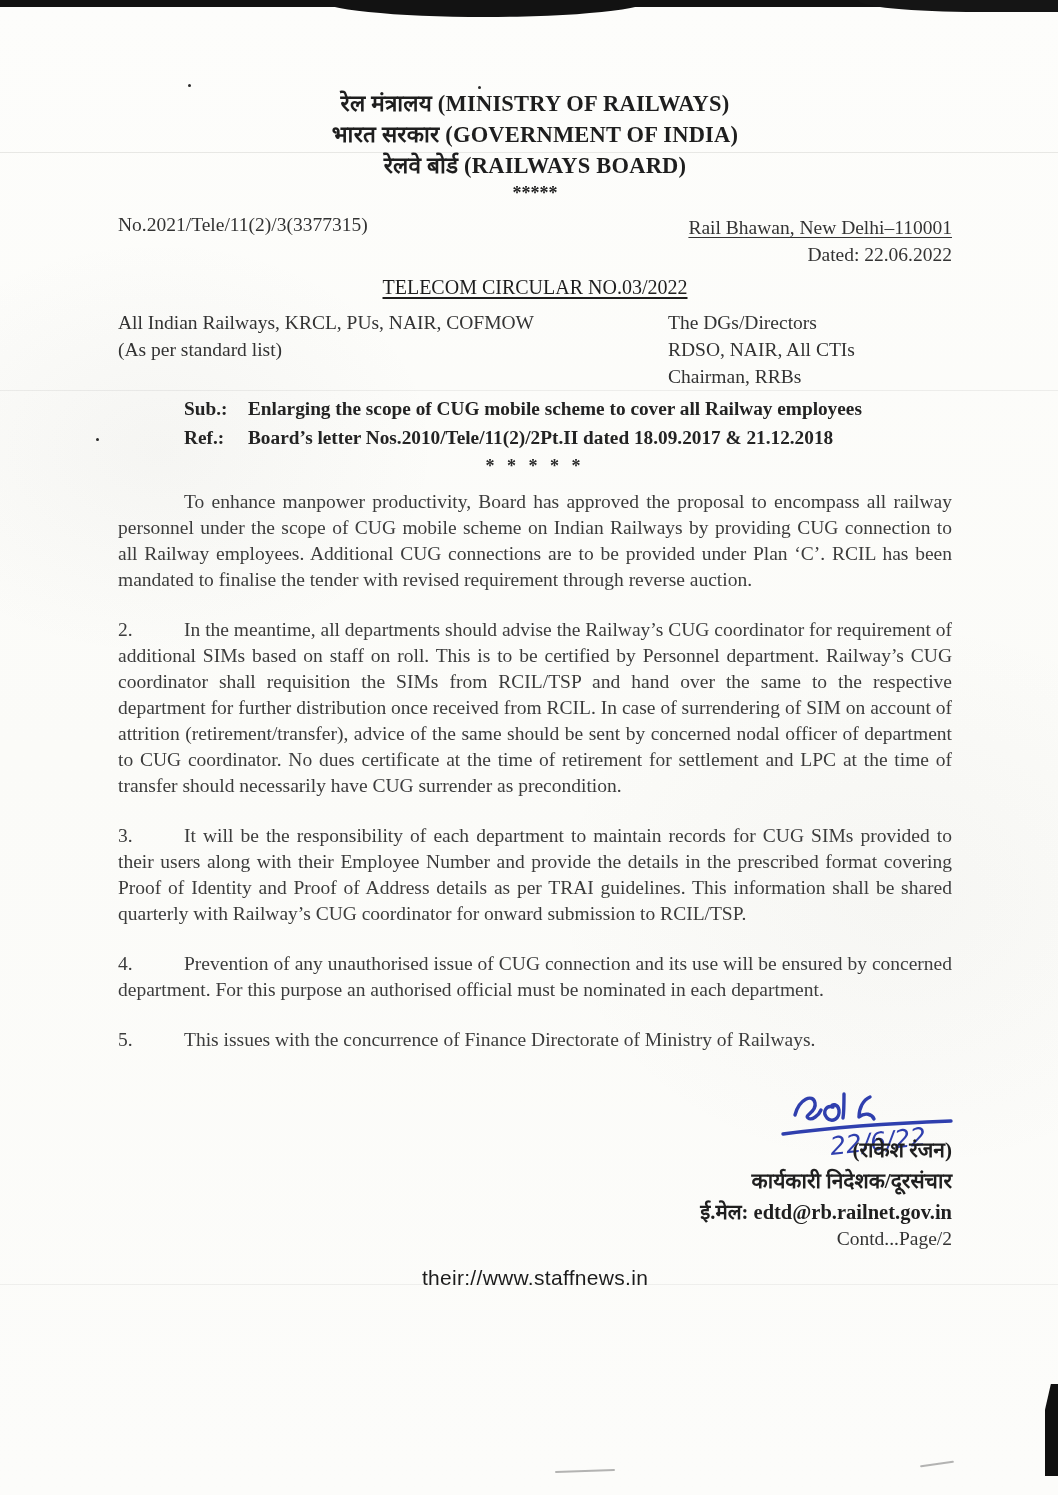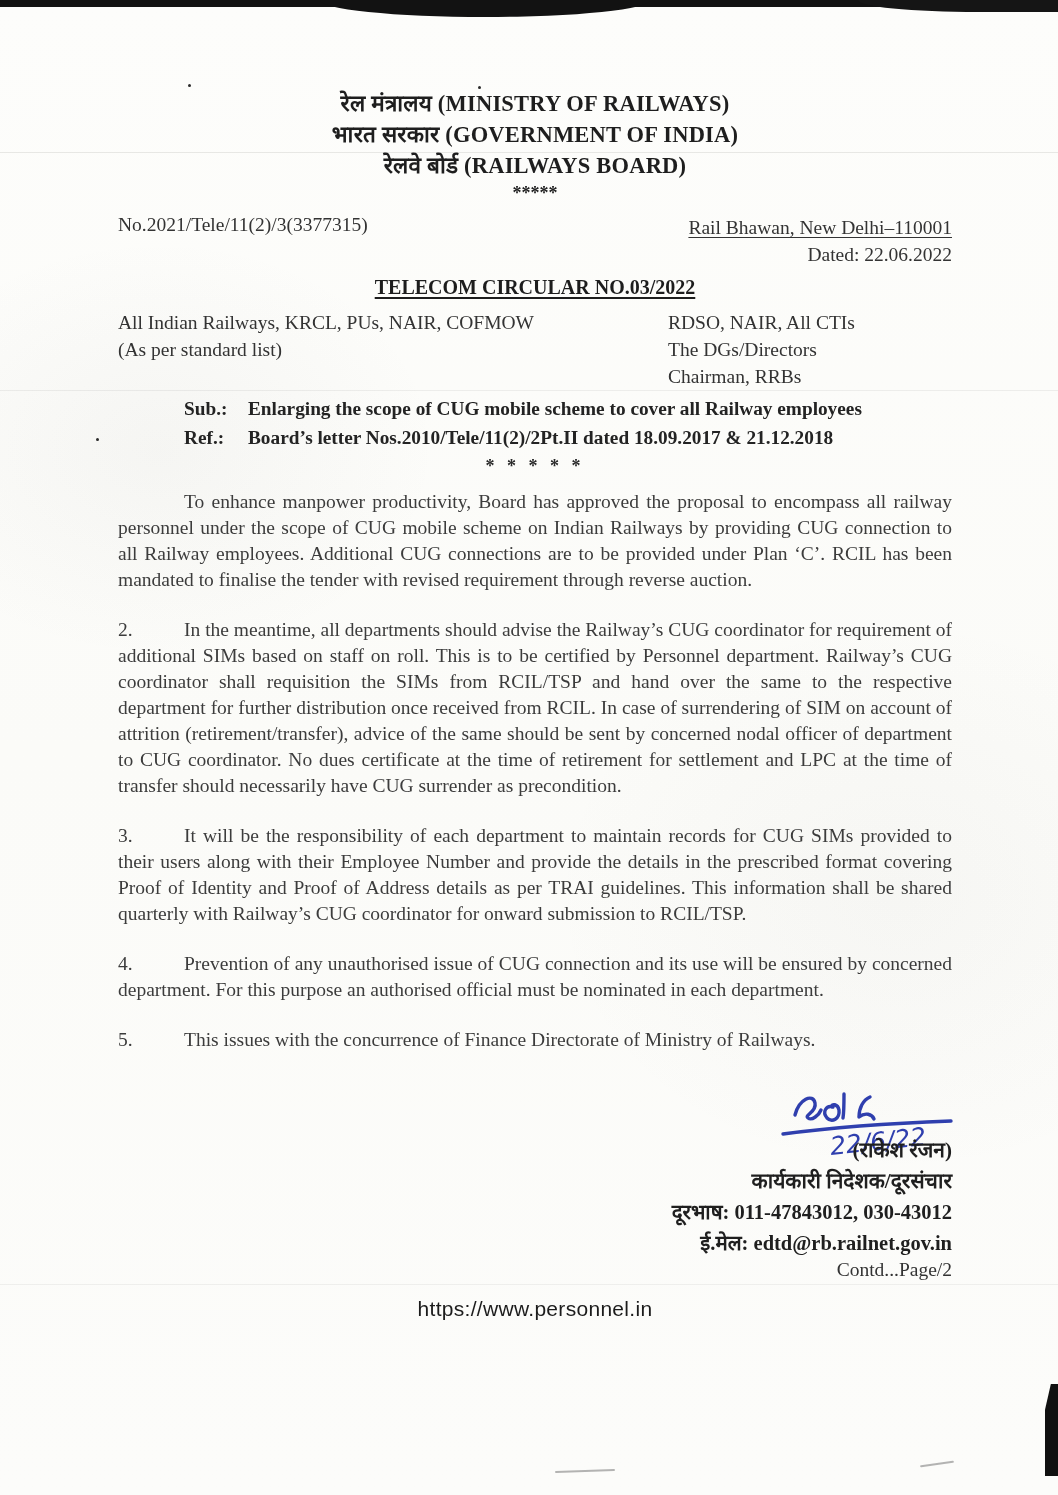--- a/index.html
+++ b/index.html
@@ -20,21 +20,21 @@
   .fold-line{position:absolute;left:0;right:0;height:1px;background:rgba(90,90,88,0.13);}
   .speck{position:absolute;background:#2a2a2a;border-radius:50%;}
   .smudge{position:absolute;height:2px;background:rgba(90,90,90,0.45);border-radius:2px;}
   
   .content{position:absolute;left:118px;right:106px;top:88px;}
   .hdr{ text-align:center;font-weight:bold;color:#1e1e1e;font-size:22.5px;line-height:31px;letter-spacing:0.2px;}
   .stars-top{text-align:center;font-weight:bold;font-size:18px;margin-top:2px;color:#222;}
   .refrow{display:flex;justify-content:space-between;align-items:flex-start;margin-top:10px;font-size:19.5px;color:#333;}
   .refrow .right{text-align:right;line-height:27px;}
   .u{text-decoration:underline;text-underline-offset:3px;}
-  .circ-title{text-align:center;margin-top:8px;font-size:20px;font-weight:bold;color:#1d1d1d;}
+  .circ-title{text-align:center;margin-top:8px;font-size:20px;font-weight:normal;color:#1d1d1d;}
   .addr{display:flex;margin-top:10px;font-size:19.5px;line-height:27px;color:#333;}
   .addr .col-l{width:550px;}
   .addr .col-r{flex:1;}
   .subblock{margin:4px 0 0 66px;font-weight:bold;color:#232323;font-size:19.3px;line-height:29px;}
   .subrow{display:flex;}
   .subrow .lbl{width:64px;flex:none;}
   .stars-mid{text-align:center;margin-top:4px;font-size:18px;font-weight:bold;color:#2a2a2a;letter-spacing:4px;}
   .para{margin:24px 0 0 0;font-size:19.5px;line-height:26px;text-align:justify;color:#3c3c3c;}
   .para.first{margin-top:12px;text-indent:66px;}
   .para .pnum{display:inline-block;width:66px;text-indent:0;}
@@ -83,22 +83,22 @@
     </div>
 
     <div class="circ-title"><span class="u">TELECOM CIRCULAR NO.03/2022</span></div>
 
     <div class="addr">
       <div class="col-l">
         <div>All Indian Railways, KRCL, PUs, NAIR, COFMOW</div>
         <div>(As per standard list)</div>
       </div>
       <div class="col-r">
+        <div>The DGs/Directors</div>
         <div>RDSO, NAIR, All CTIs</div>
-        <div>The DGs/Directors</div>
         <div>Chairman, RRBs</div>
       </div>
     </div>
 
     <div class="subblock">
       <div class="subrow">
         <span class="lbl">Sub.:</span>
         <span>Enlarging the scope of CUG mobile scheme to cover all Railway employees</span>
       </div>
       <div class="subrow">
@@ -120,21 +120,20 @@
           <path d="M22,36 C26,20 40,14 42,24 C44,33 31,36 35,39 C39,42 46,36 48,31"></path>
           <path d="M60,28 C53,26 49,33 54,39 C59,44 67,40 66,31 C65,25 58,24 59,28"></path>
           <path d="M71,15 C71,24 71,33 70,39"></path>
           <path d="M86,38 C86,29 90,21 97,18 M86,38 C92,33 99,35 101,40"></path>
           <path d="M10,55 C55,49 125,44 178,42"></path>
         </g>
         <text x="58" y="76" fill="#2f3fae" font-family="DejaVu Sans, sans-serif" font-size="25" font-style="italic" transform="rotate(-6 58 76)">22/6/22</text>
       </svg>
       <div class="sig-name">(राकेश रंजन)</div>
       <div class="sig-desig">कार्यकारी  निदेशक/दूरसंचार</div>
-      <div class="sig-phone">दूरभाष: 011-47843012, 030-43012</div>
       <div class="sig-email">ई.मेल: edtd@rb.railnet.gov.in</div>
     </div>
 
     <div class="contd">Contd...Page/2</div>
-    <div class="watermark">https://www.personnel.in</div>
+    <div class="watermark">their://www.staffnews.in</div>
 
   </div>
 </div>
 
 </body></html>

